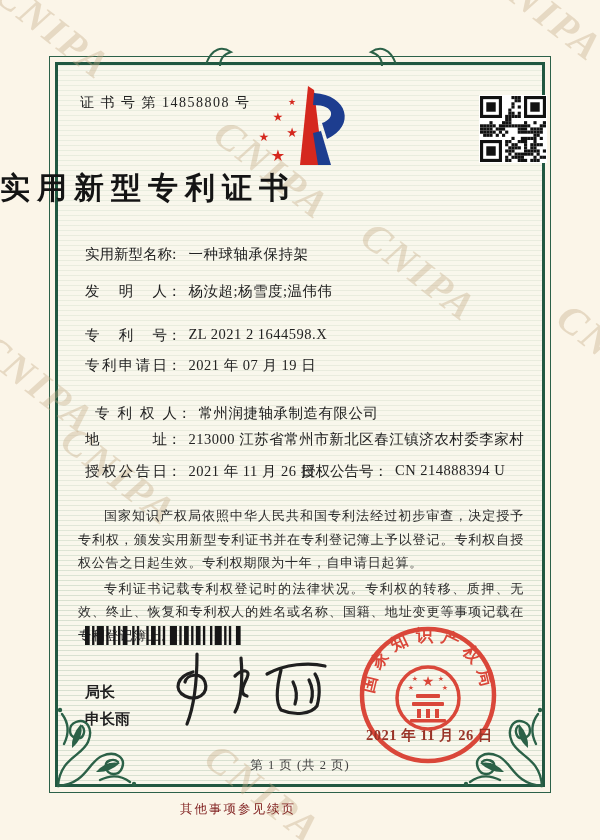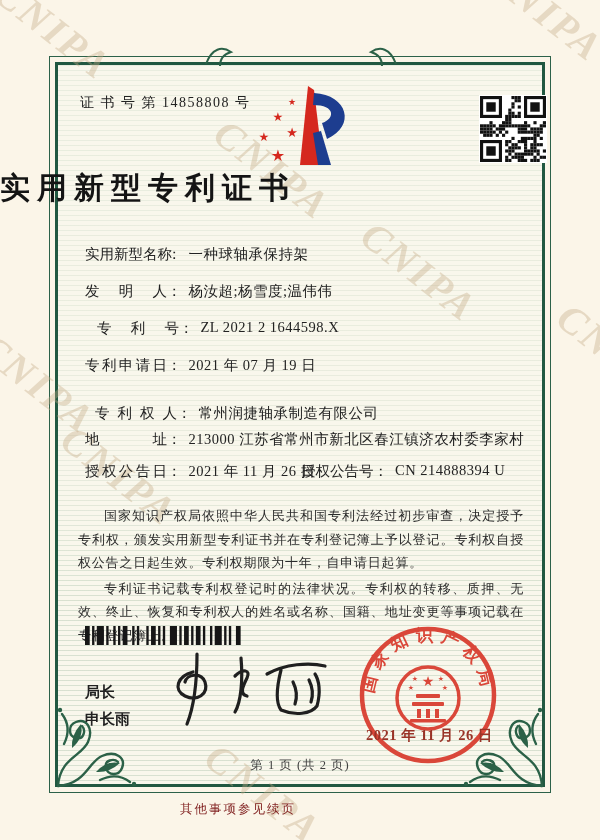--- a/index.html
+++ b/index.html
@@ -298,21 +298,21 @@
     </svg>
 
   <div class="title">实用新型专利证书</div>
 
   <div class="frow" style="top:245px;">
     <span class="flabel">实用新型名称</span><span class="fcolon">：</span><span class="fvalue">一种球轴承保持架</span>
   </div>
   <div class="frow" style="top:282px;">
     <span class="flabel">发明人</span><span class="fcolon">：</span><span class="fvalue">杨汝超;杨雪度;温伟伟</span>
   </div>
-  <div class="frow" style="top:319px;margin-left:12px;">
+  <div class="frow" style="top:326px;">
     <span class="flabel">专利号</span><span class="fcolon">：</span><span class="fvalue">ZL 2021 2 1644598.X</span>
   </div>
   <div class="frow" style="top:356px;">
     <span class="flabel">专利申请日</span><span class="fcolon">：</span><span class="fvalue">2021 年 07 月 19 日</span>
   </div>
   <div class="frow" style="top:404px;margin-left:10px;">
     <span class="flabel">专利权人</span><span class="fcolon">：</span><span class="fvalue">常州润捷轴承制造有限公司</span>
   </div>
   <div class="frow" style="top:430px;">
     <span class="flabel">地址</span><span class="fcolon">：</span><span class="fvalue">213000 江苏省常州市新北区春江镇济农村委李家村</span>

